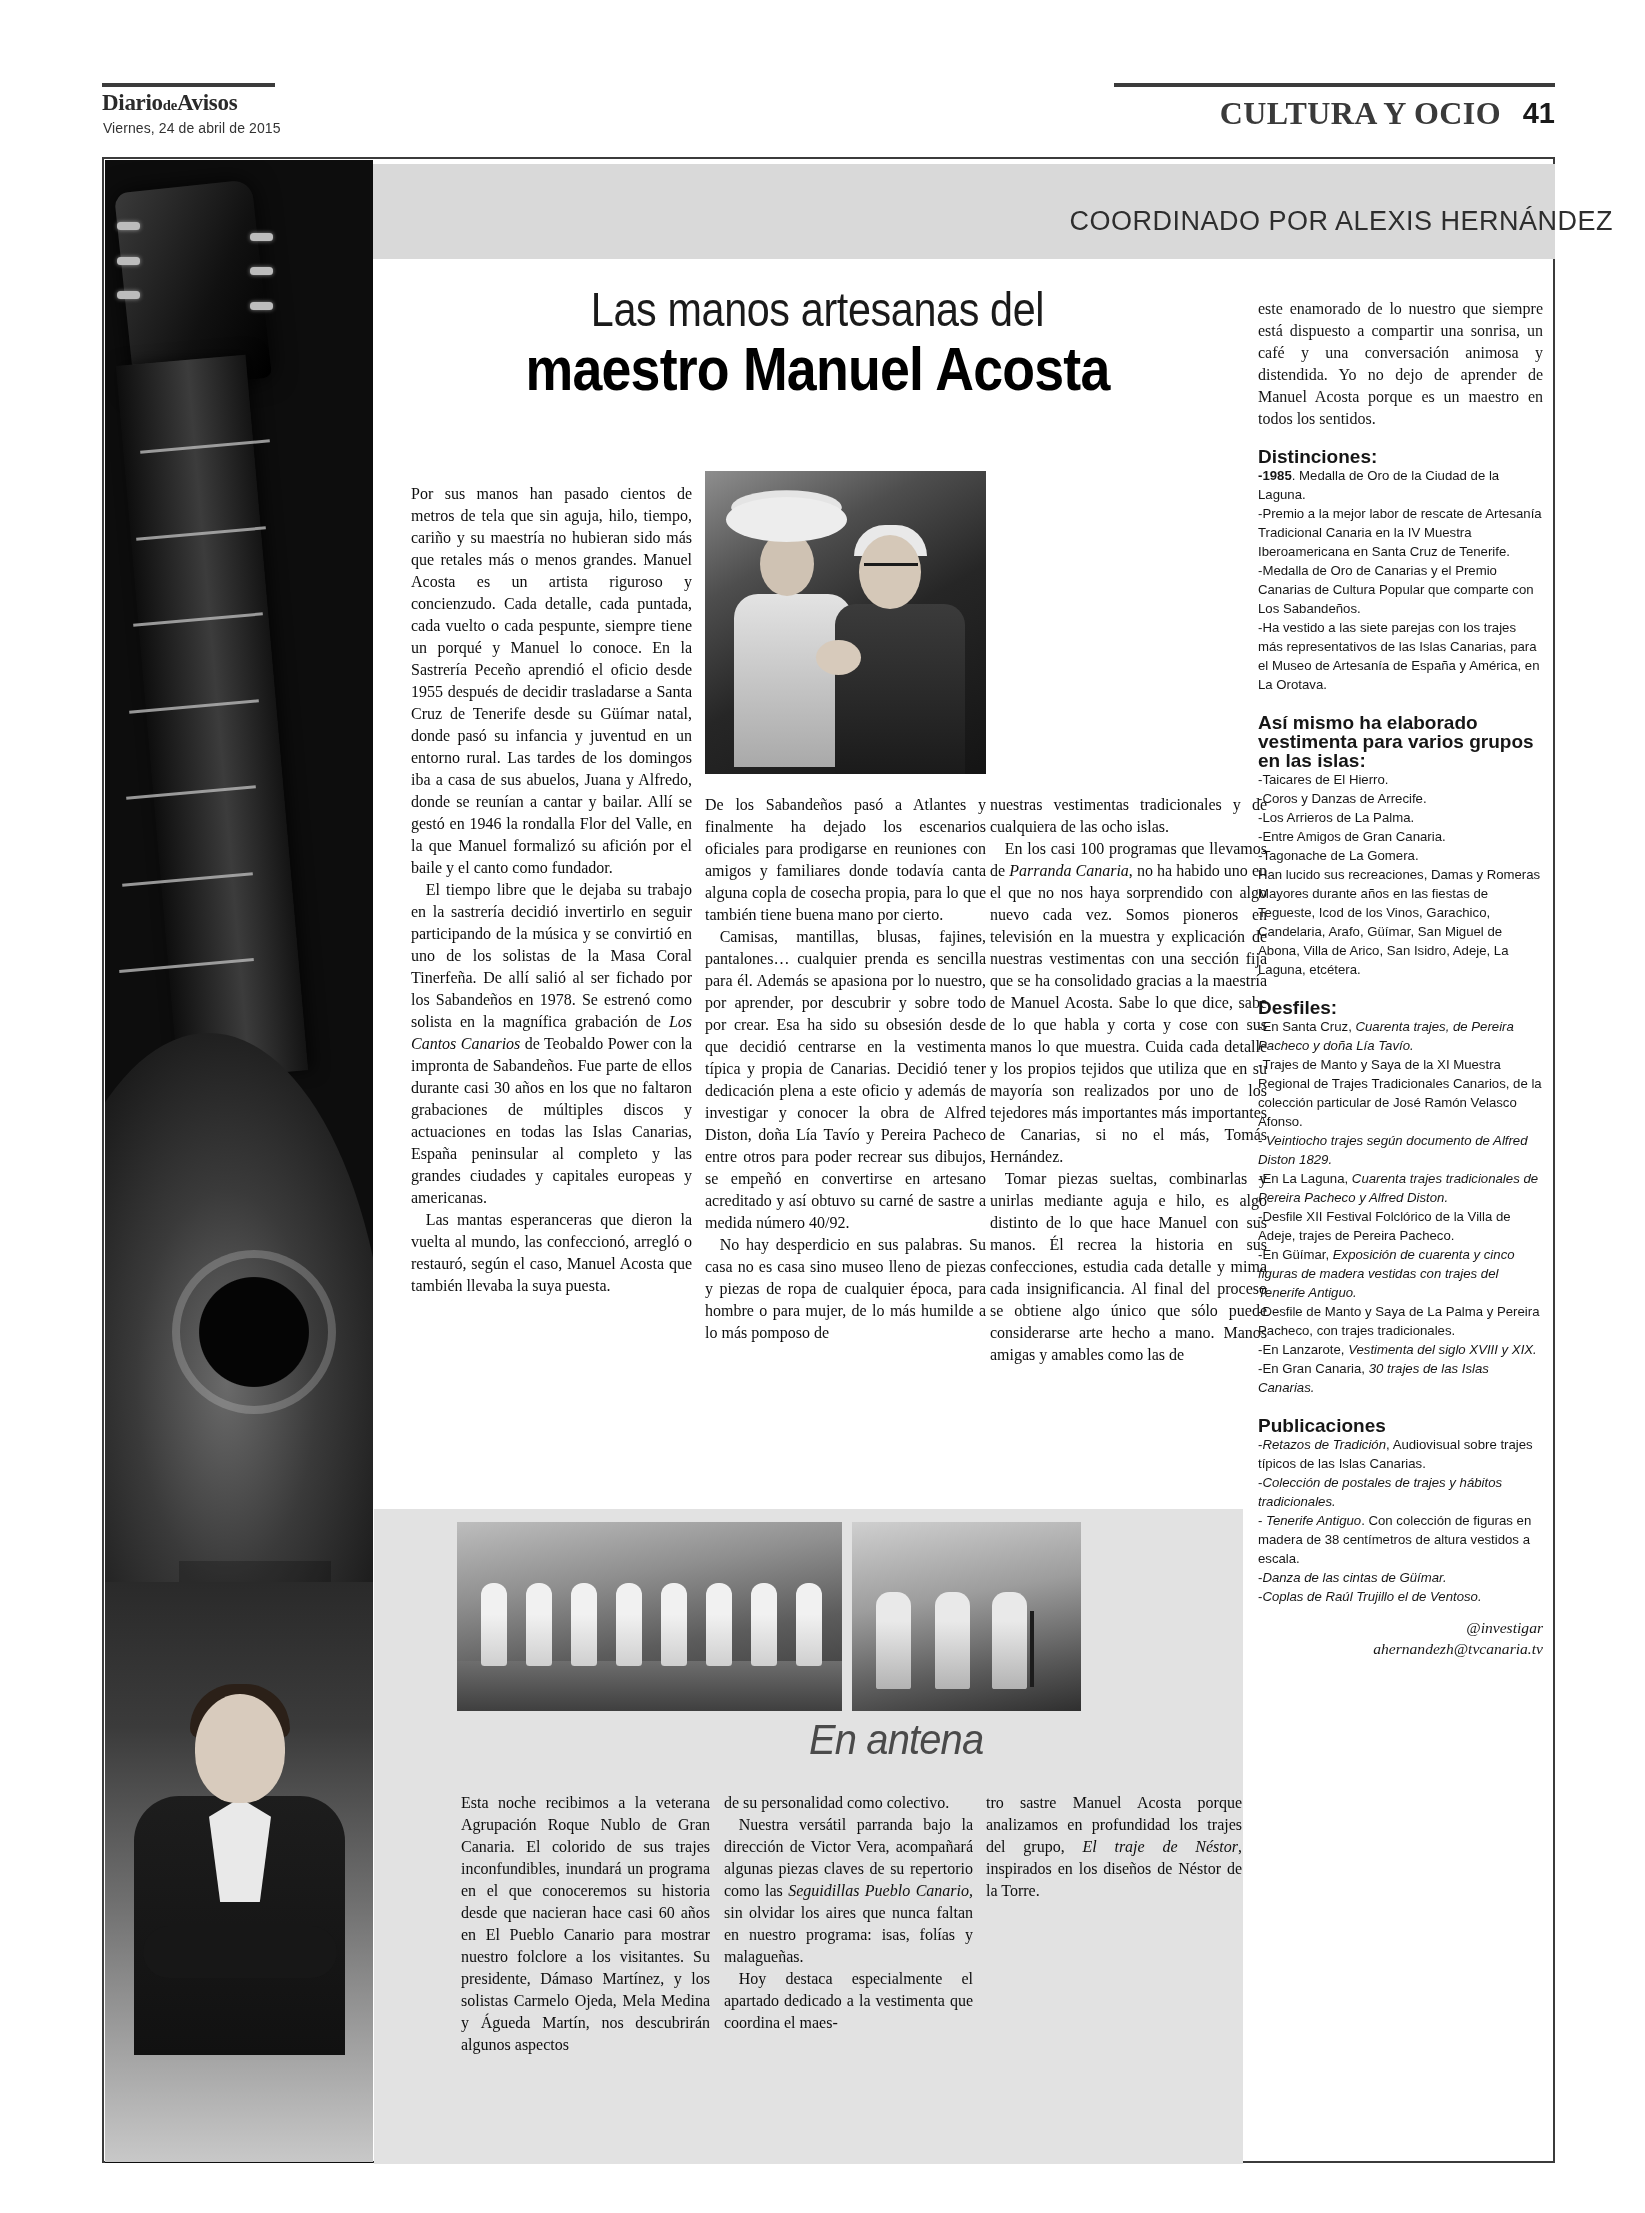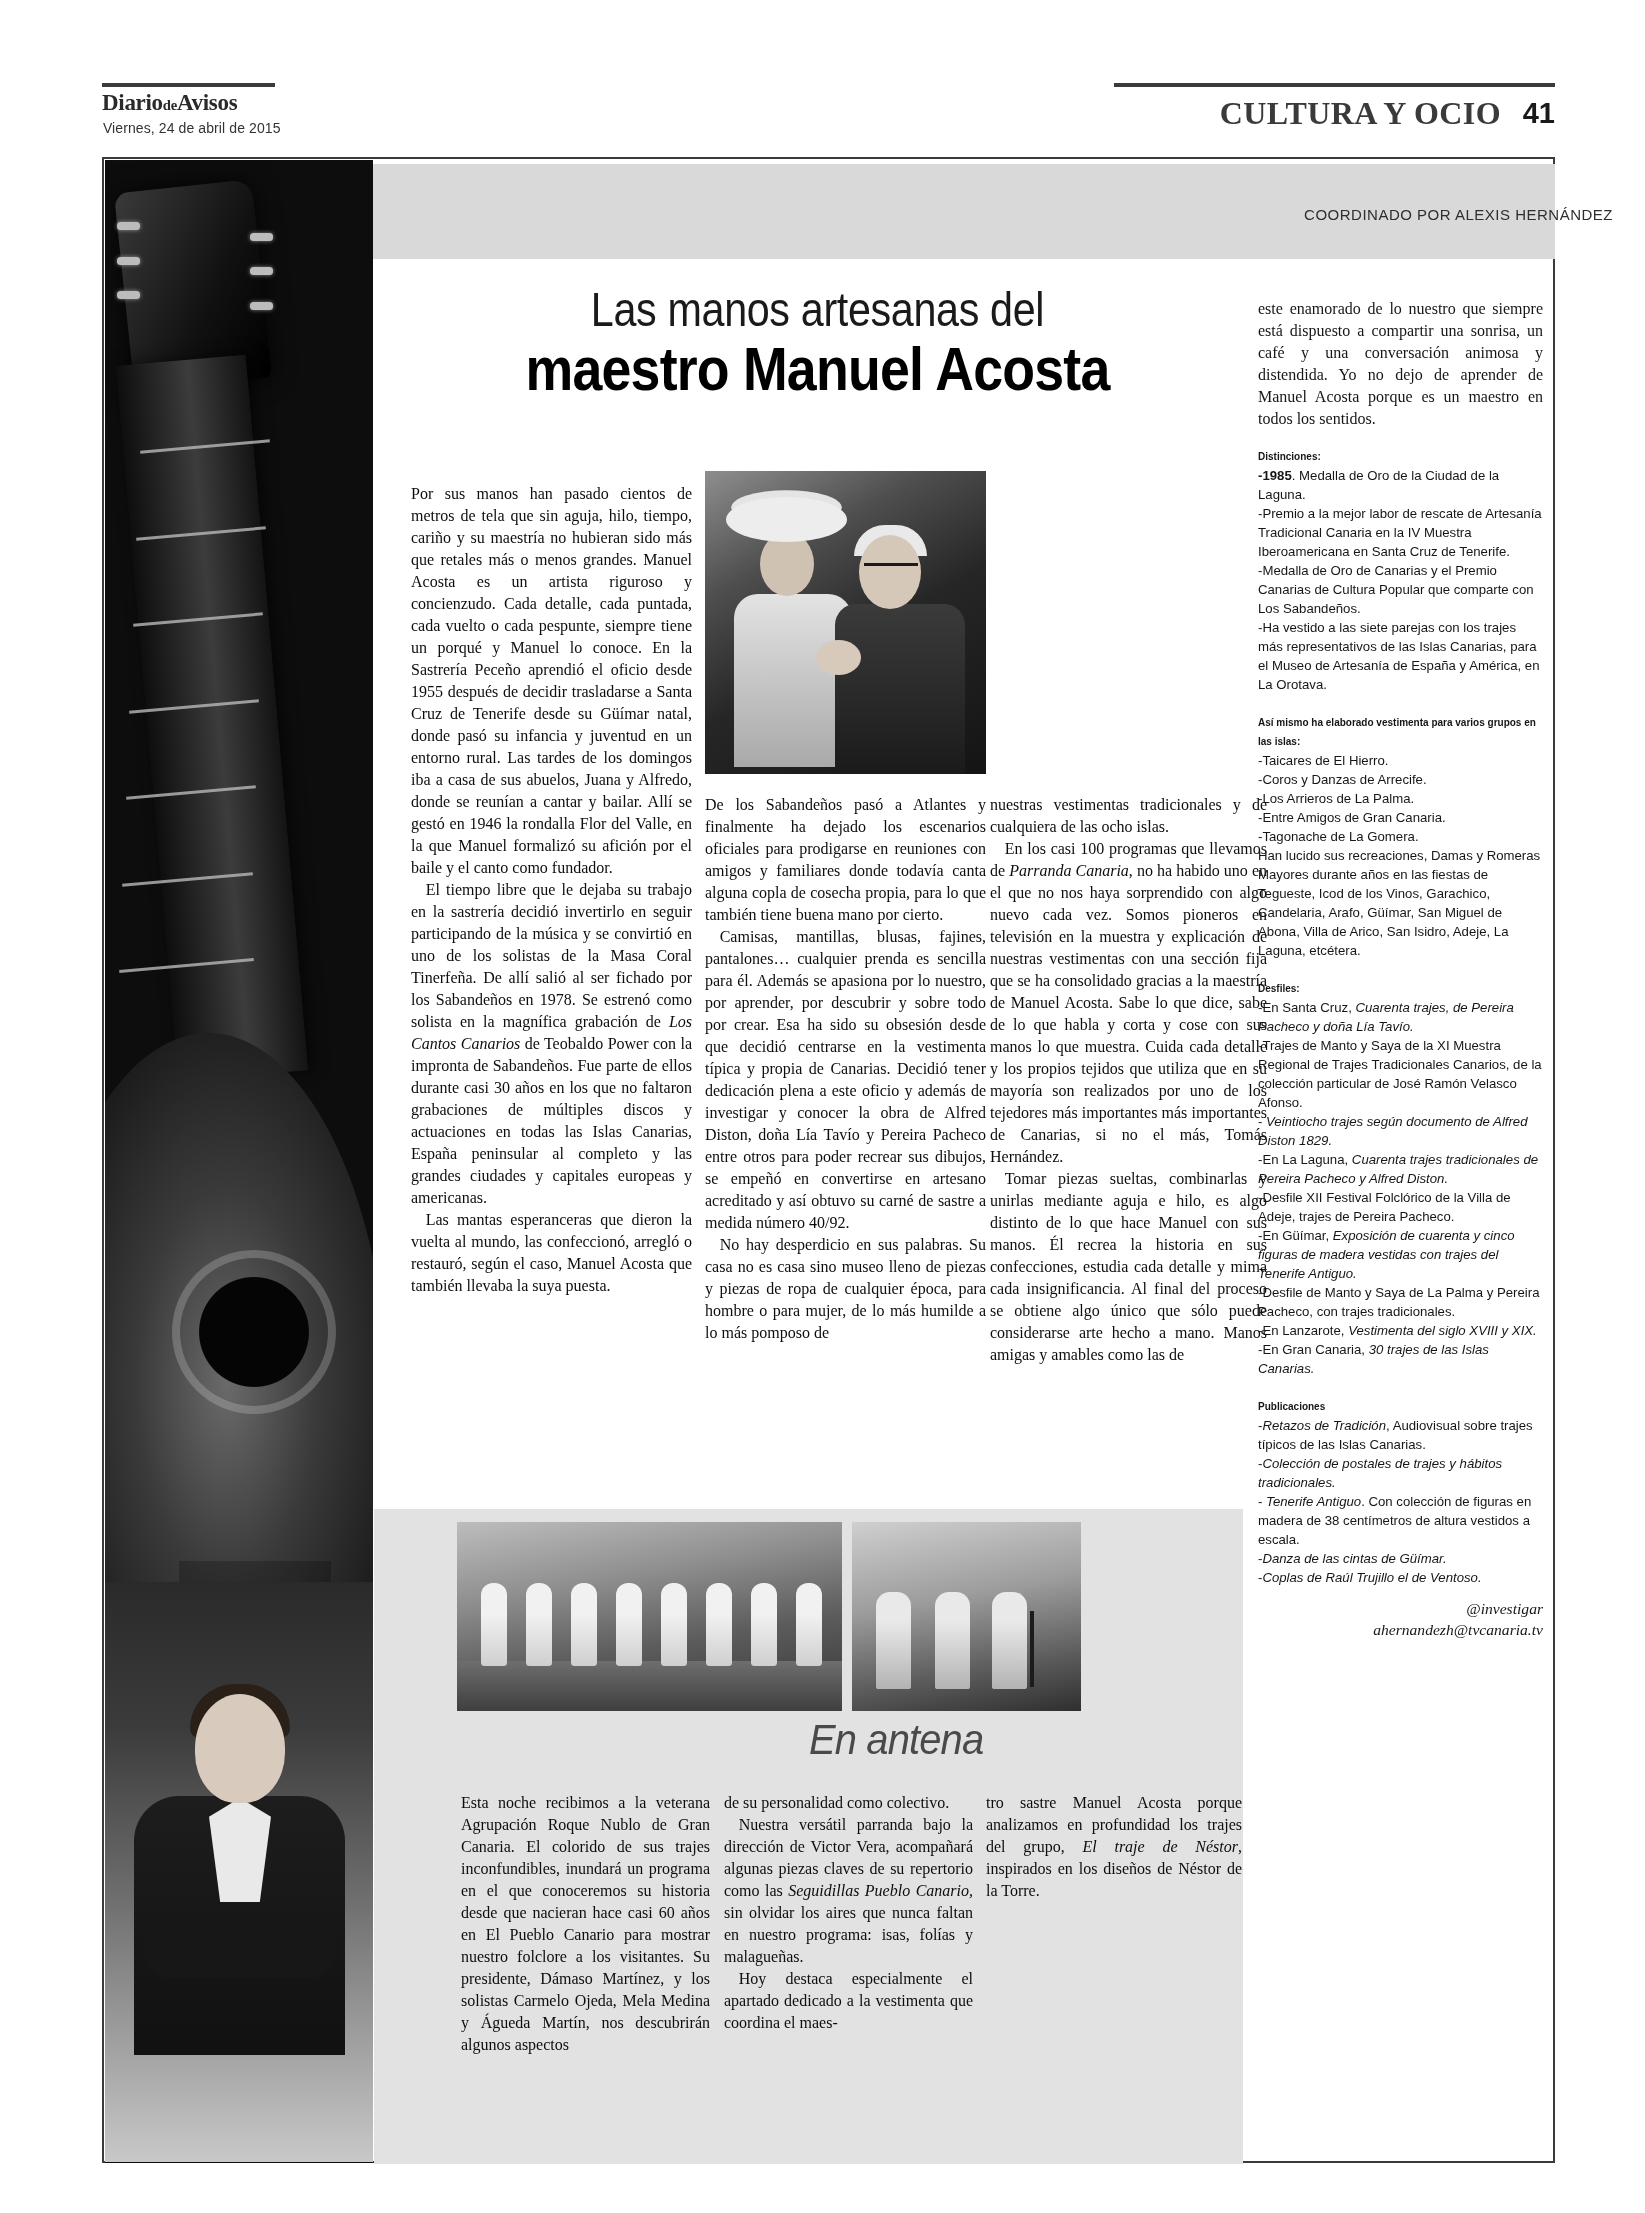--- a/index.html
+++ b/index.html
@@ -53,21 +53,21 @@
     background:#ffffff;
   }
 
   
   #grey-panel {
     position:absolute; left:372px; top:164px; width:1183px; height:95px;
     background:#d9d9d9;
   }
   #coordinator {
     position:absolute; right:33px; top:206px;
-    font-family:"Liberation Sans", sans-serif; font-size:15px; color:#2e2e2e;
+    font-family:"Liberation Sans", sans-serif; font-size:27px; color:#2e2e2e;
     letter-spacing:0.5px;
   }
 
   
   #guitar-photo {
     position:absolute; left:105px; top:160px; width:268px; height:2003px;
     background:
       radial-gradient(ellipse 225px 259px at 58% 88%, #5a5a5a 0%, #2a2a2a 45%, #151515 72%, #0d0d0d 100%),
       linear-gradient(180deg, #f4f4f4 0%, #e9e9e9 6%, #d6d6d6 12%, #9a9a9a 20%, #4a4a4a 30%, #2a2a2a 46%, #1e1e1e 62%, #151515 100%);
     overflow:hidden;
@@ -210,21 +210,21 @@
   #sidebar {
     position:absolute; left:1258px; top:298px; width:285px;
     font-family:"Liberation Sans", sans-serif;
     font-size:13.2px; line-height:19px; color:#161616;
   }
   #sidebar .intro {
     font-family:"Liberation Serif", serif;
     font-size:16px; line-height:22px; text-align:justify;
   }
   #sidebar h3 {
-    font-size:10px; font-weight:bold; margin:19px 0 0 0; line-height:19px;
+    font-size:19px; font-weight:bold; margin:19px 0 0 0; line-height:19px;
   }
   #sidebar ul { list-style:none; margin:0; padding:0; }
   #sidebar li { margin:0; }
   #sidebar li b { font-weight:bold; }
   #sidebar li i, #sidebar p i { font-style:italic; }
   #sidebar .handle {
     font-family:"Liberation Serif", serif; font-style:italic;
     text-align:right; font-size:15.6px; margin-top:10.4px; line-height:21px;
   }
 

